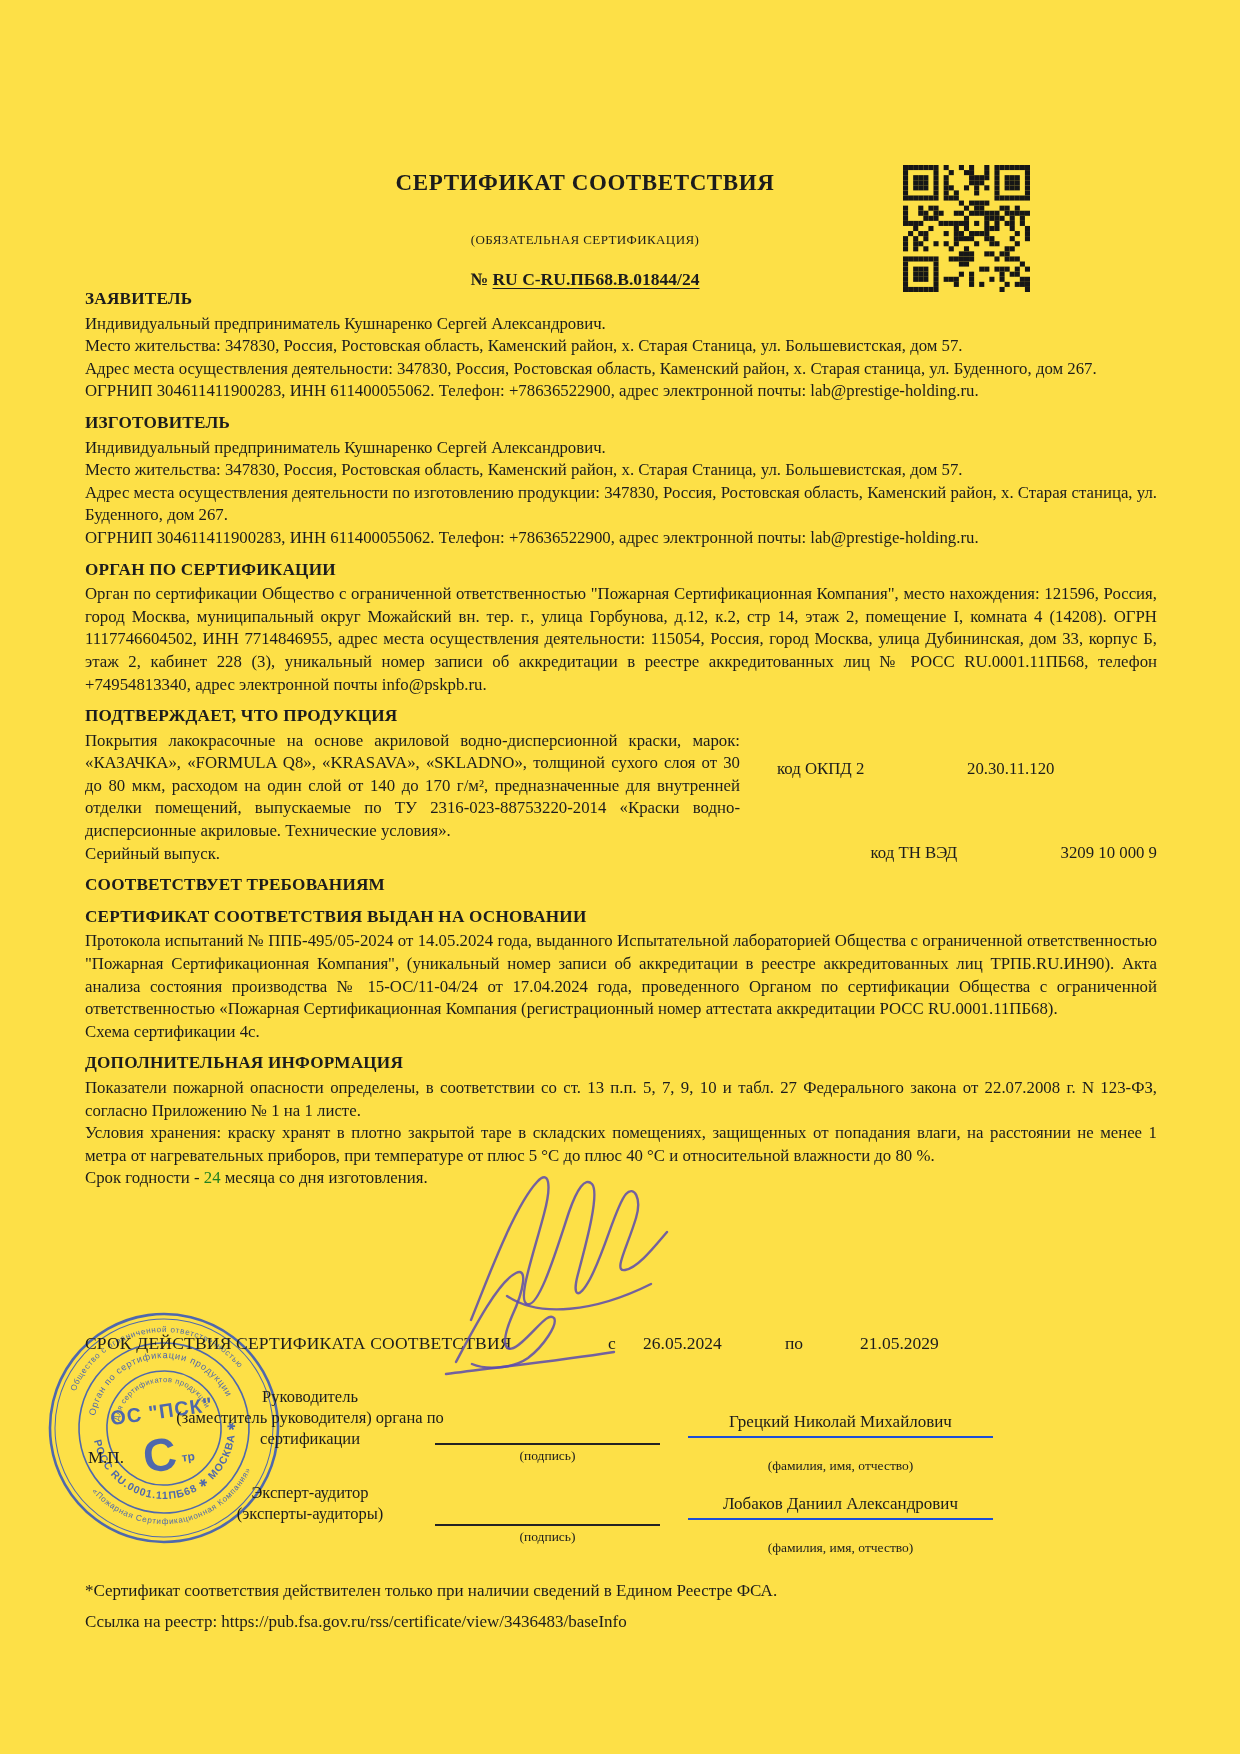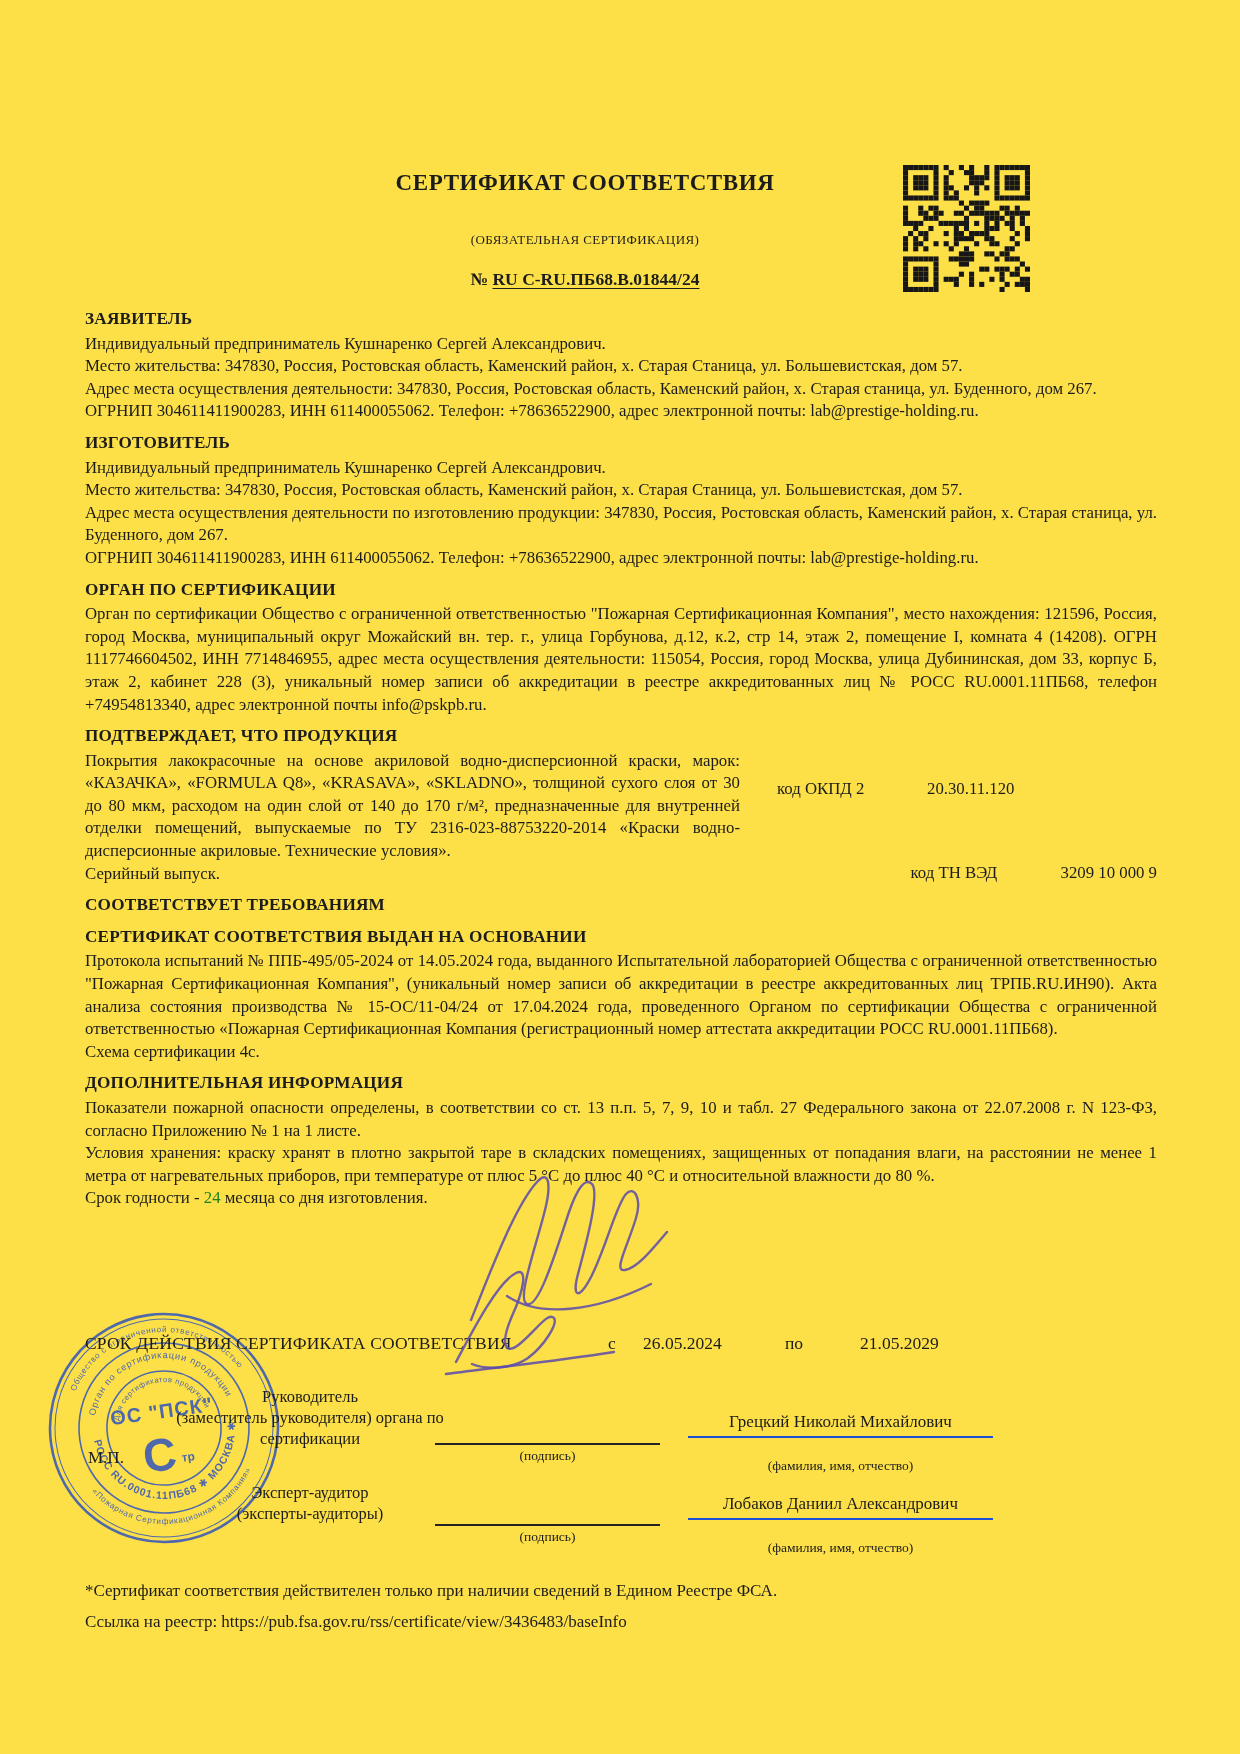--- a/index.html
+++ b/index.html
@@ -9,28 +9,28 @@
   
   .header{position:absolute;top:170px;left:85px;width:1000px;text-align:center;}
   .title{font-size:23px;font-weight:bold;letter-spacing:.6px;margin:0;}
   .subtitle{font-size:13px;margin-top:36px;letter-spacing:.4px;}
   .cert-number{font-size:17.5px;font-weight:bold;margin-top:21px;}
   .cert-number .num{text-decoration:underline;text-underline-offset:3px;}
 
   .qr{position:absolute;top:165px;left:903px;width:127px;height:127px;fill:#161616;}
 
   
-  .content{position:absolute;top:299px;left:85px;width:1072px;font-size:16.8px;line-height:22.6px;}
+  .content{position:absolute;top:279px;left:85px;width:1072px;font-size:16.8px;line-height:22.6px;}
   .content h2{font-size:17.2px;margin:9px 0 2px 0;letter-spacing:.2px;}
   .content p{margin:0;text-align:justify;}
   .content p.nj{text-align:left;}
   .product-flex{display:flex;}
   .p-desc{width:655px;}
   .codes{width:380px;margin-left:37px;}
-  .code-row{display:flex;margin-top:28px;}
+  .code-row{display:flex;margin-top:28px;gap:40px;}
   .code-row.second{margin-top:62px;justify-content:flex-end;}
   .code-row .cl{width:150px;}
   .green{color:var(--accent-green,#218021);}
 
   
   .validity{position:absolute;top:1333px;left:85px;width:1072px;height:26px;font-size:17.5px;z-index:3;}
   .validity span{position:absolute;top:0;}
   .v-head{font-weight:normal;left:0;letter-spacing:.2px;}
   .v-from-label{left:523px;}
   .v-from{left:558px;}

